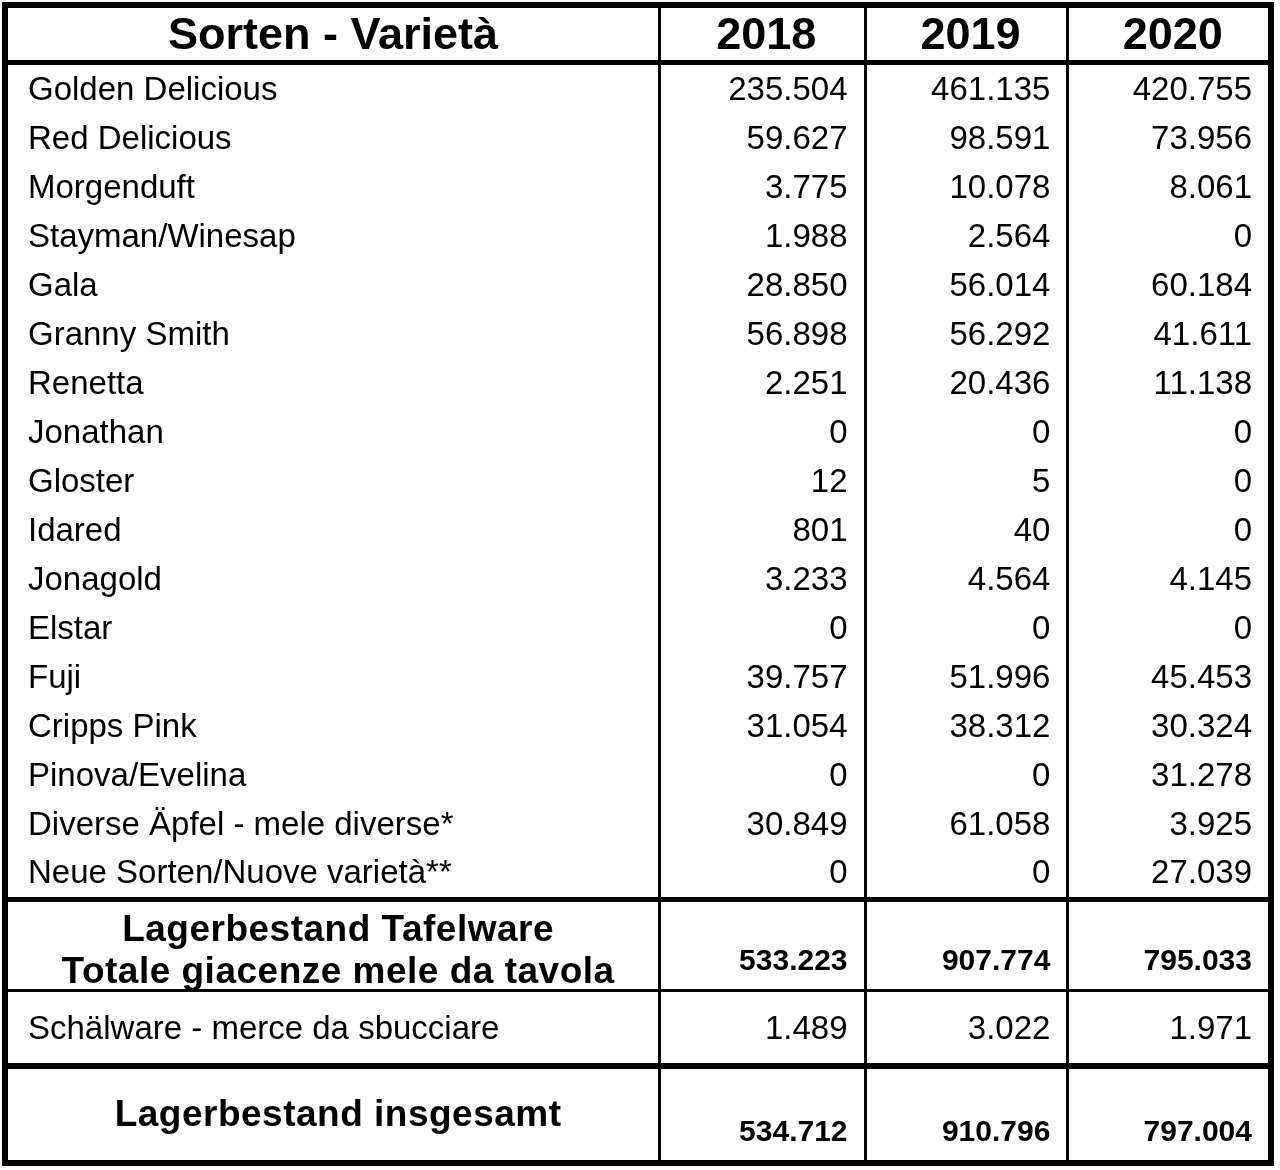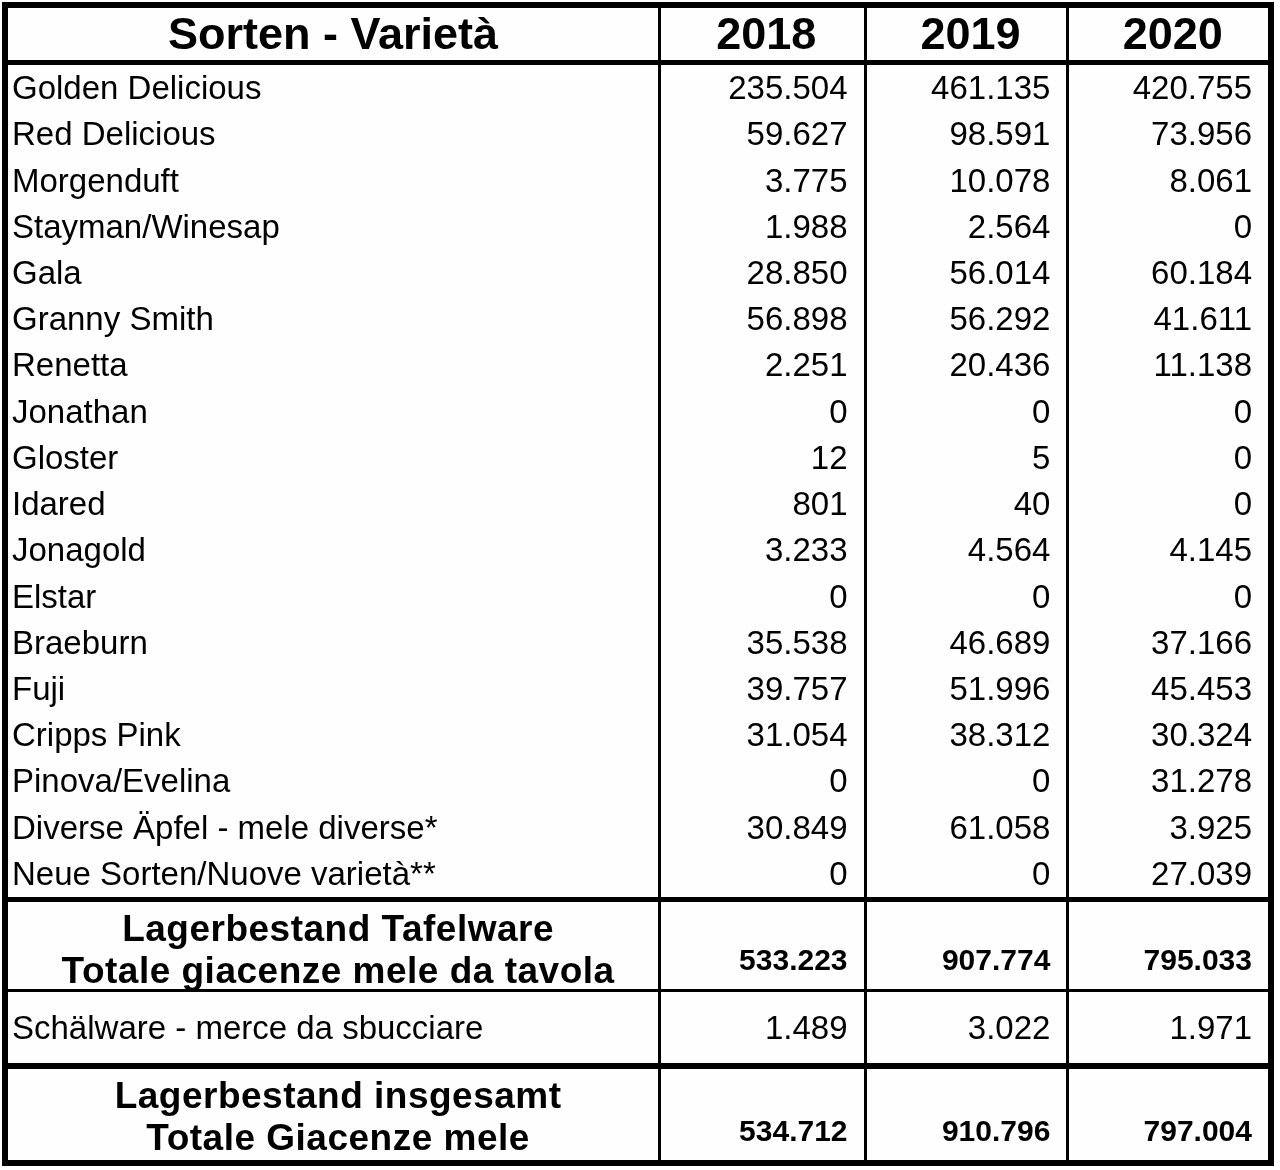--- a/index.html
+++ b/index.html
@@ -38,21 +38,21 @@
     overflow: hidden;
     white-space: nowrap;
   }
   .cell.num {
     justify-content: flex-end;
     padding-right: 16px;
     border-left: 3px solid #000000;
   }
   .cell.name {
     justify-content: flex-start;
-    padding-left: 4px;
+    padding-left: 20px;
   }
   
   .header-row {
     height: 57px;
     border-bottom: 5px solid #000000;
     font-weight: bold;
     font-size: 45px;
     flex: none;
   }
   .header-row .cell { justify-content: center; padding: 8px; }
@@ -176,26 +176,20 @@
         <div class="cell num">4.564</div>
         <div class="cell num">4.145</div>
       </div>
       <div class="row">
         <div class="cell name">Elstar</div>
         <div class="cell num">0</div>
         <div class="cell num">0</div>
         <div class="cell num">0</div>
       </div>
       <div class="row">
-        <div class="cell name">Braeburn</div>
-        <div class="cell num">35.538</div>
-        <div class="cell num">46.689</div>
-        <div class="cell num">37.166</div>
-      </div>
-      <div class="row">
         <div class="cell name">Fuji</div>
         <div class="cell num">39.757</div>
         <div class="cell num">51.996</div>
         <div class="cell num">45.453</div>
       </div>
       <div class="row">
         <div class="cell name">Cripps Pink</div>
         <div class="cell num">31.054</div>
         <div class="cell num">38.312</div>
         <div class="cell num">30.324</div>
@@ -233,21 +227,20 @@
     <div class="row schaelware-row">
       <div class="cell name">Schälware - merce da sbucciare</div>
       <div class="cell num">1.489</div>
       <div class="cell num">3.022</div>
       <div class="cell num">1.971</div>
     </div>
 
     <div class="row section-row section-insgesamt">
       <div class="cell name labels">
         <div>Lagerbestand insgesamt</div>
-        <div>Totale Giacenze mele</div>
       </div>
       <div class="cell num">534.712</div>
       <div class="cell num">910.796</div>
       <div class="cell num">797.004</div>
     </div>
 
   </div>
 </div>
 
 </body></html>

